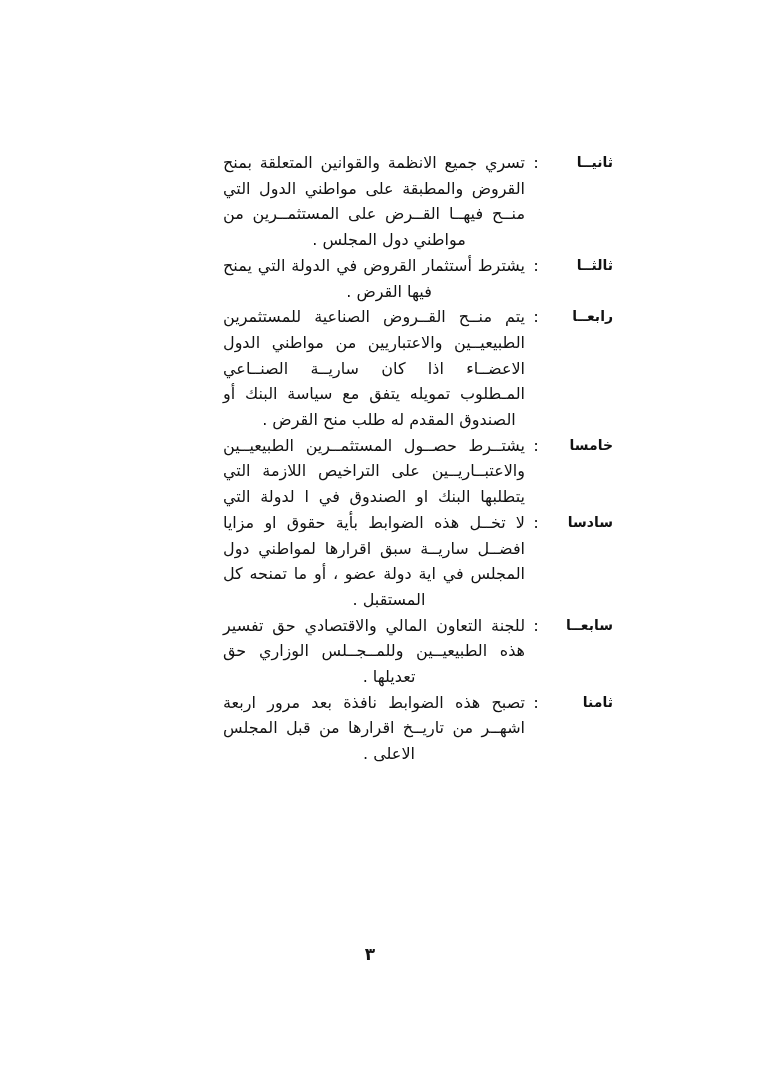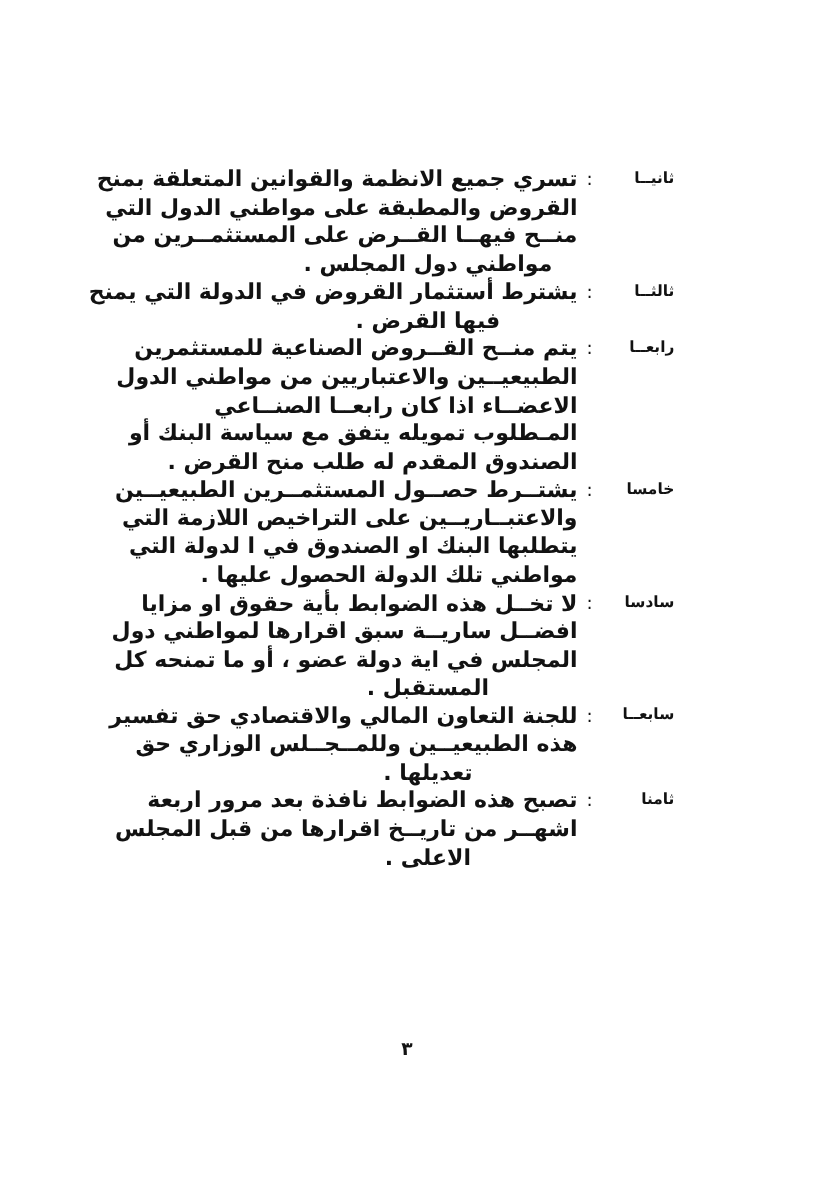--- a/index.html
+++ b/index.html
@@ -39,26 +39,25 @@
     flex: 0 0 22px;
     text-align: center;
     font-size: 16.5px;
     line-height: 25.7px;
   }
   .clause-body {
     flex: 1 1 auto;
     min-width: 0;
   }
   .line {
-    font-size: 20px;
+    font-size: 16px;
     line-height: 25.7px;
     text-align: justify;
     text-align-last: justify;
     white-space: nowrap;
-    font-weight: bold;
   }
   .line.final {
     text-align: left;
     text-align-last: center;
     padding-left: 30px; 
   }
   .page-number {
     position: absolute;
     top: 944px;
     left: 0;
@@ -93,34 +92,33 @@
           <div class="line final">فيها القرض .</div>
         </div>
   </div>
 
   <div class="clause">
     <div class="clause-label">رابعــا</div>
     <div class="clause-sep">:</div>
     <div class="clause-body">
           <div class="line">يتم منــح القــروض الصناعية للمستثمرين</div>
           <div class="line">الطبيعيــين والاعتباريين من مواطني الدول</div>
-          <div class="line">الاعضــاء اذا كان رابعــا الصنــاعي</div>
+          <div class="line">الاعضــاء اذا كان ساريــة الصنــاعي</div>
           <div class="line">المـطلوب تمويله يتفق مع سياسة البنك أو</div>
           <div class="line final">الصندوق المقدم له طلب منح القرض .</div>
         </div>
   </div>
 
   <div class="clause">
     <div class="clause-label">خامسا</div>
     <div class="clause-sep">:</div>
     <div class="clause-body">
           <div class="line">يشتــرط حصــول المستثمــرين الطبيعيــين</div>
           <div class="line">والاعتبــاريــين على التراخيص اللازمة التي</div>
           <div class="line">يتطلبها البنك او الصندوق في ا لدولة التي</div>
-          <div class="line final">مواطني تلك الدولة الحصول عليها .</div>
         </div>
   </div>
 
   <div class="clause">
     <div class="clause-label">سادسا</div>
     <div class="clause-sep">:</div>
     <div class="clause-body">
           <div class="line">لا تخــل هذه الضوابط بأية حقوق او مزايا</div>
           <div class="line">افضــل ساريــة سبق اقرارها لمواطني دول</div>
           <div class="line">المجلس في اية دولة عضو ، أو ما تمنحه كل</div>

